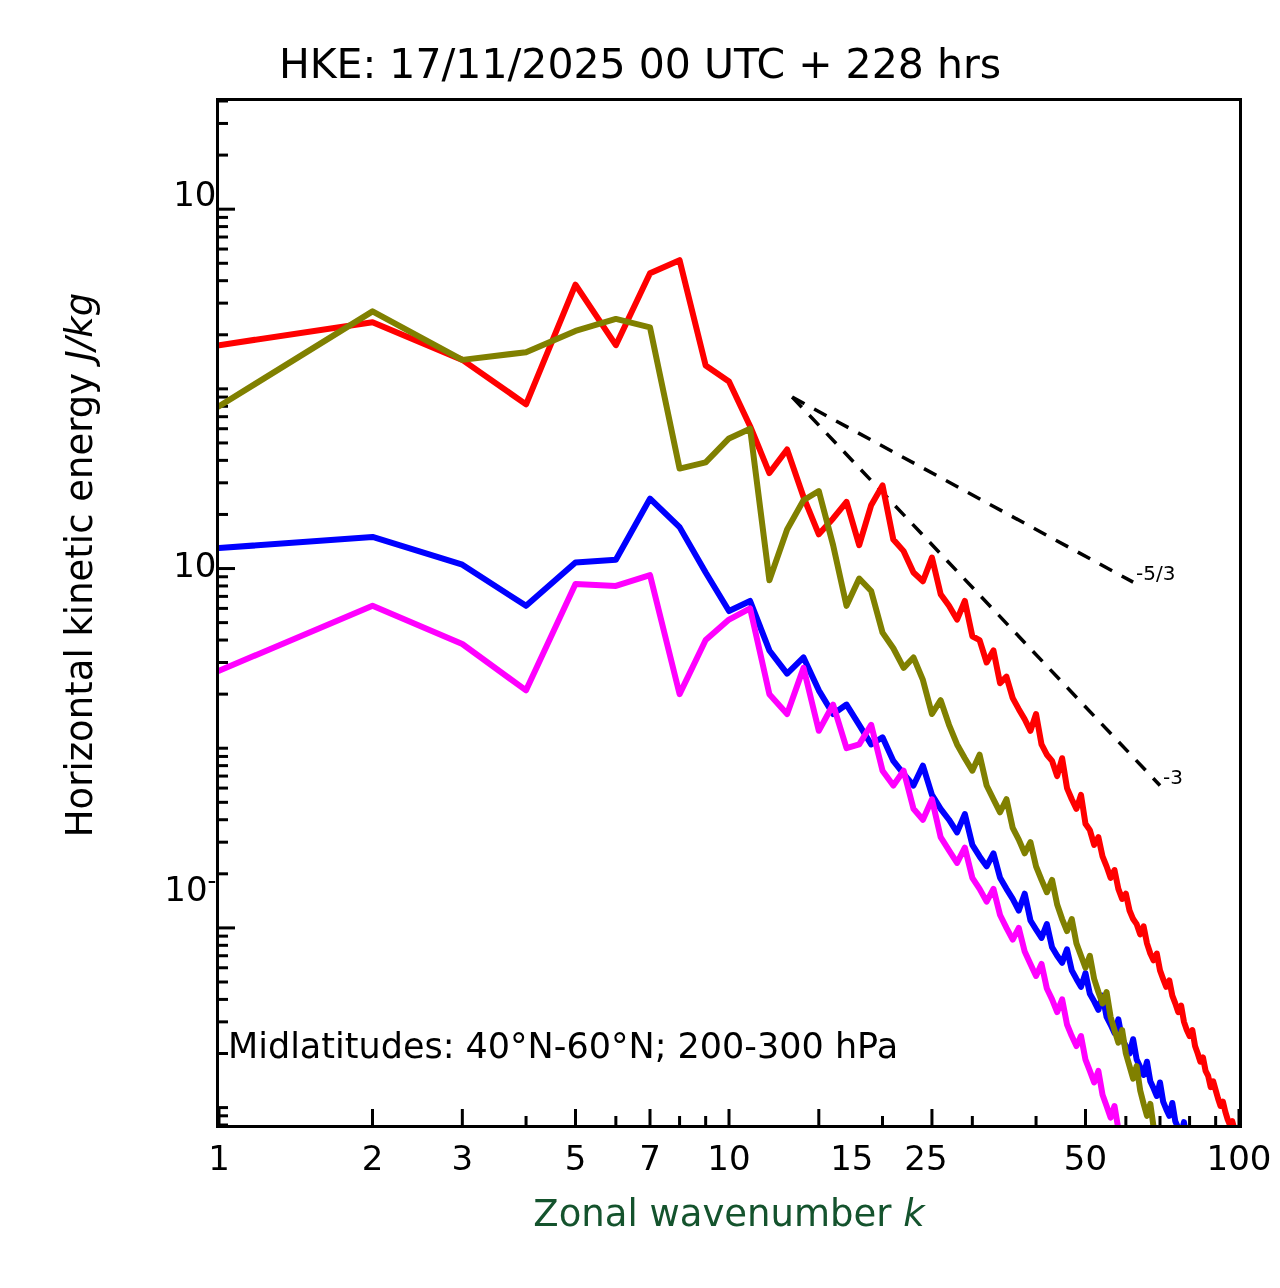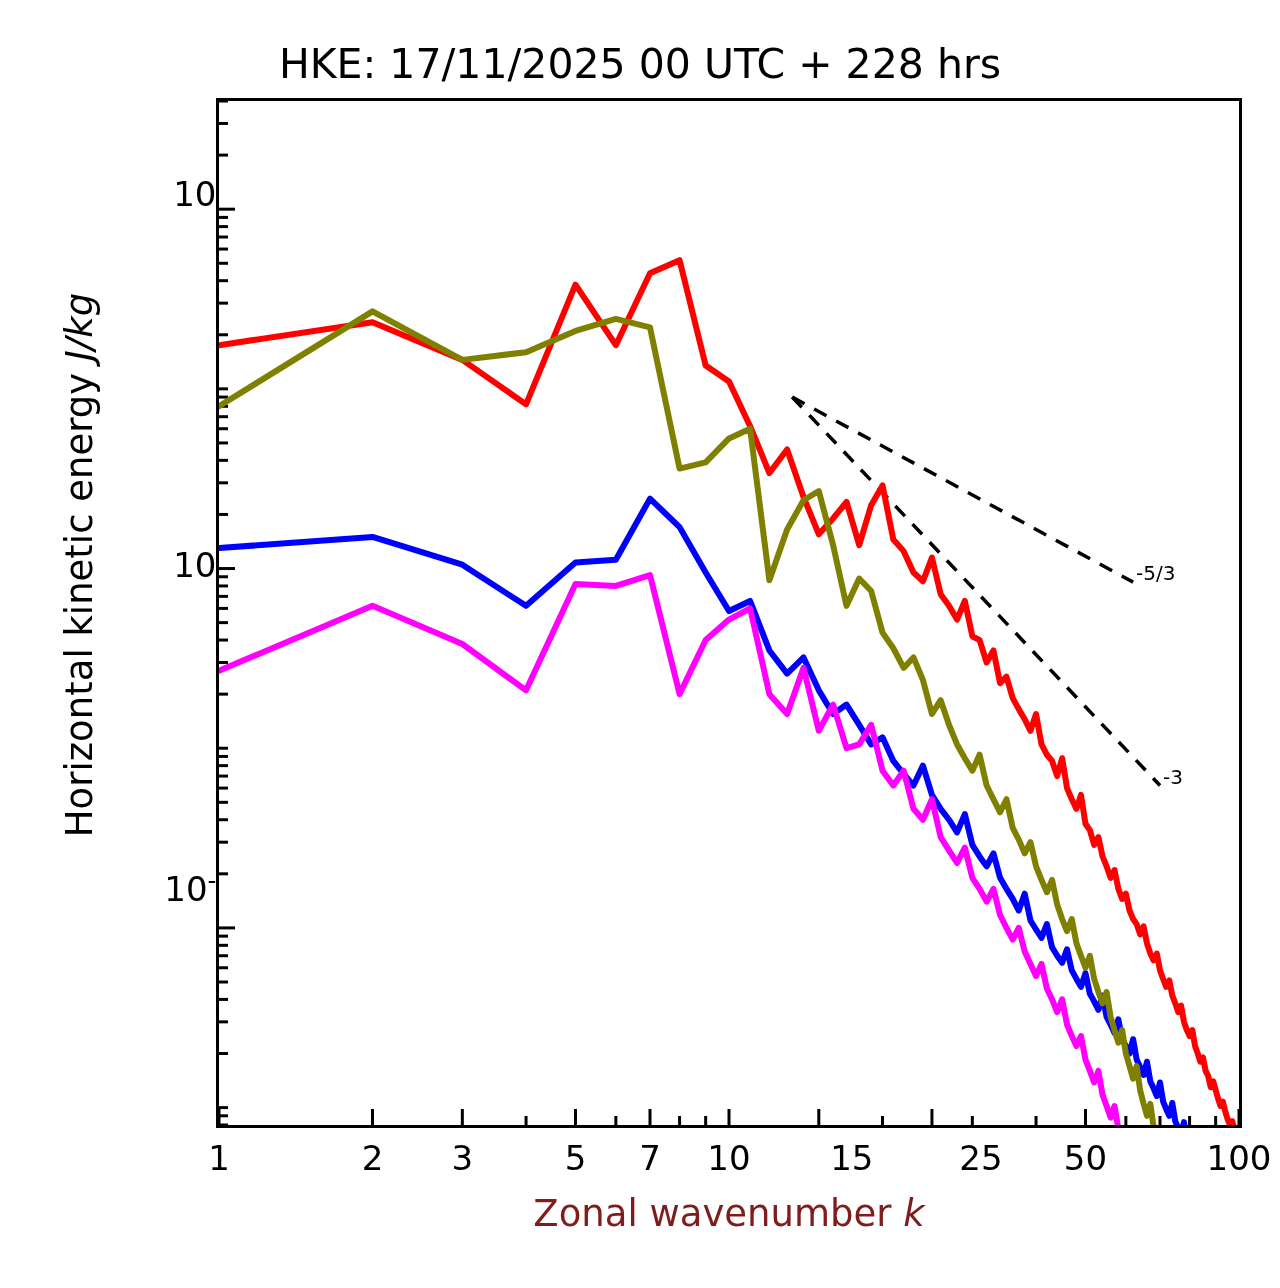--- a/index.html
+++ b/index.html
@@ -46,21 +46,21 @@
     white-space: nowrap;
   }
   #ylabel .ital { font-style: italic; }
   #xlabel {
     position: absolute;
     left: 216px;
     top: 1192px;
     width: 1026px;
     text-align: center;
     font-size: 37px;
-    color: #7f1d1d;
+    color: #14532d;
     white-space: nowrap;
   }
   #xlabel .ital { font-style: italic; }
   #plot-area {
     position: absolute;
     left: 216px;
     top: 98px;
     width: 1026px;
     height: 1030px;
     border: 3px solid #000000;
@@ -151,21 +151,21 @@
       <div class="ytick-label" style="top: 866px;">10<sup>-2</sup></div>
     </div>
   <div id="xtick-labels">
       <div class="xtick-label" style="left: 219px;">1</div>
       <div class="xtick-label" style="left: 372.525px;">2</div>
       <div class="xtick-label" style="left: 462.332px;">3</div>
       <div class="xtick-label" style="left: 575.475px;">5</div>
       <div class="xtick-label" style="left: 650px;">7</div>
       <div class="xtick-label" style="left: 729px;">10</div>
       <div class="xtick-label" style="left: 818.807px; margin-left: 33px;">15</div>
-      <div class="xtick-label" style="left: 981px;">25</div>
+      <div class="xtick-label" style="left: 926px;">25</div>
       <div class="xtick-label" style="left: 1085.47px;">50</div>
       <div class="xtick-label" style="left: 1239px;">100</div>
     </div>
 
   <div id="plot-area">
     <svg id="plot-svg" width="1020" height="1024" viewBox="0 0 1020 1024">
         <line x1="0" y1="1024" x2="0" y2="1008" stroke="#000000" stroke-width="3"></line>
         <line x1="153.5252977886304" y1="1024" x2="153.5252977886304" y2="1008" stroke="#000000" stroke-width="3"></line>
         <line x1="243.33183990702784" y1="1024" x2="243.33183990702784" y2="1008" stroke="#000000" stroke-width="3"></line>
         <line x1="356.4747022113696" y1="1024" x2="356.4747022113696" y2="1008" stroke="#000000" stroke-width="3"></line>
@@ -245,14 +245,15 @@
         <polyline points="0.00,569.72 153.53,504.85 243.33,543.05 307.05,589.33 356.47,483.03 396.86,484.96 431.00,474.05 460.58,593.13 486.66,539.04 510.00,518.57 531.11,507.40 550.38,593.13 568.11,613.02 584.53,566.88 599.81,629.81 614.10,603.55 627.53,647.22 640.19,643.42 652.16,623.81 663.53,669.67 674.33,684.53 684.64,669.67 694.48,707.82 703.91,718.73 712.95,698.25 721.64,736.14 730.00,749.40 738.05,761.91 745.82,746.56 753.33,776.82 760.59,787.83 767.63,800.65 774.44,787.83 781.05,813.99 787.47,826.91 793.71,838.67 799.78,826.91 805.69,850.40 811.44,862.96 817.05,874.99 822.52,862.96 827.86,887.50 833.07,898.41 838.16,911.09 843.14,898.41 848.01,923.50 852.77,935.08 857.43,945.06 862.00,935.08 866.47,958.58 870.86,969.91 875.16,981.45 879.38,969.91 883.52,993.67 887.58,1005.04 891.58,1016.56 895.50,1005.04 899.35,1028.00 903.13,1039.01 906.86,1050.45 910.52,1039.01 914.12,1062.25 917.66,1074.28 921.15,1084.17 924.59,1074.28 927.97,1097.98 931.30,1108.76 934.58,1117.95 937.81,1108.76 941.00,1132.18 944.14,1142.60 947.24,1153.59 950.29,1142.60 953.31,1164.60 956.28,1174.69 959.21,1184.72 962.11,1173.35 964.97,1194.49 967.79,1203.68 970.58,1212.99 973.33,1201.75 976.05,1221.09 978.73,1230.13 981.38,1238.81 984.00,1228.78 986.59,1246.86 989.15,1253.96 991.69,1261.77 994.19,1252.13 996.66,1268.19 999.11,1275.18 1001.53,1282.87 1003.93,1272.78 1006.30,1288.44 1008.64,1294.45 1010.96,1300.95 1013.25,1291.39 1015.53,1304.42 1017.77,1308.05 1020.00,NaN" fill="none" stroke="#ff00ff" stroke-width="6" stroke-linejoin="round" stroke-linecap="round"></polyline>
       </svg>
   </div>
 
   <div id="slope-labels">
       <div class="slope-label" style="left: 1136.12px; top: 561.148px;">-5/3</div>
       <div class="slope-label" style="left: 1163px; top: 764.527px;">-3</div>
     </div>
 
 
+  <div id="region-note">Midlatitudes: 40°N-60°N; 200-300 hPa</div>
 
 </div>
 
 </body></html>

